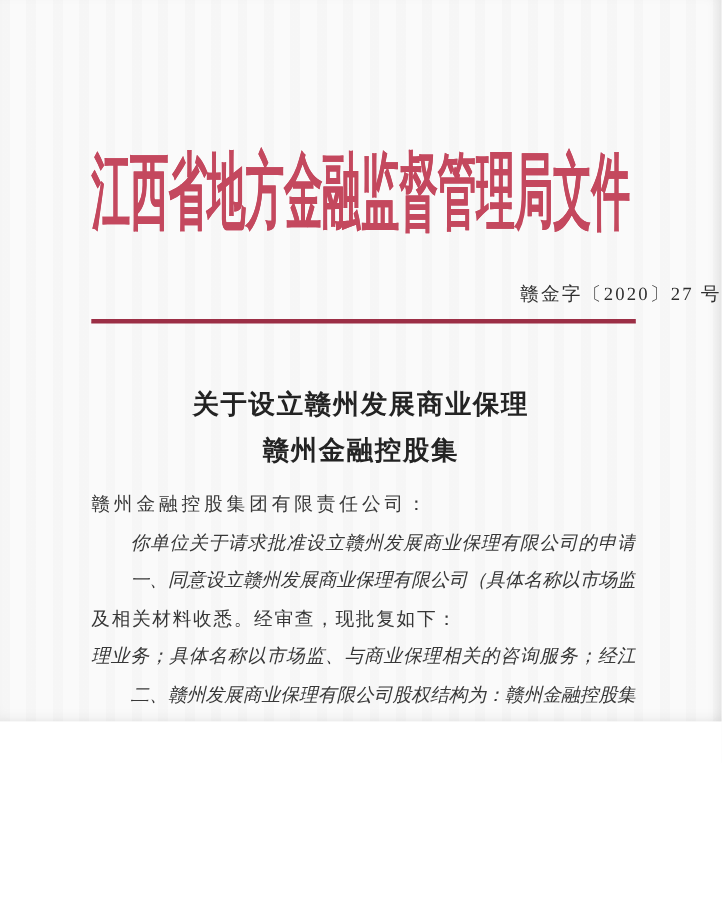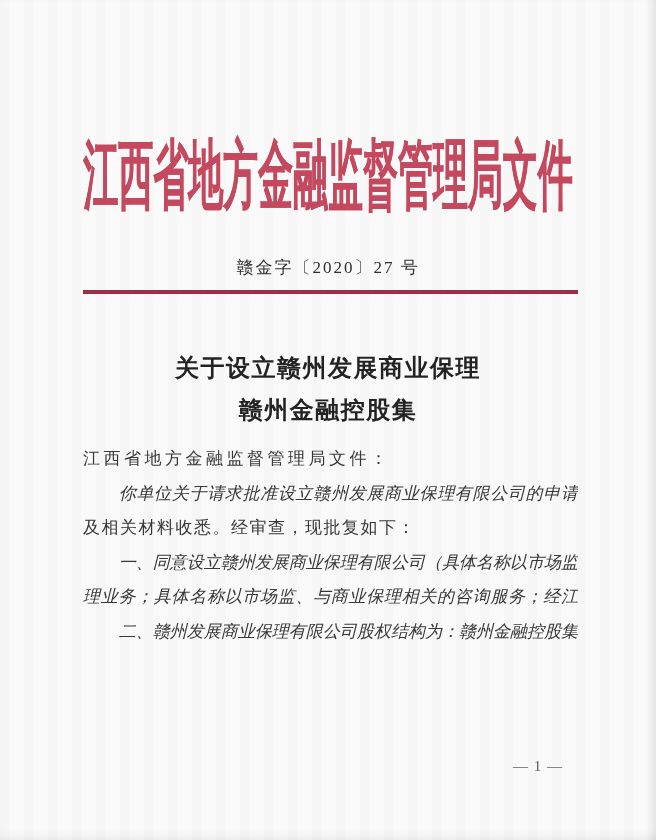--- a/index.html
+++ b/index.html
@@ -4,21 +4,21 @@
 <style>
   html, body {
     margin: 0;
     padding: 0;
     background: #ffffff;
     font-family: "Liberation Serif", "DejaVu Serif", serif;
   }
   .page {
     position: relative;
     width: 656px;
-    height: 840px;
+    height: 656px;
     background: var(--page-bg, #fafafa);
     background-image: repeating-linear-gradient(
       90deg,
       rgba(0,0,0,0.015) 0px, rgba(0,0,0,0.015) 9px,
       rgba(0,0,0,0) 9px, rgba(0,0,0,0) 24px
     );
     box-shadow:
       inset -9px 0 12px -7px rgba(0,0,0,0.10),
       inset 0 -9px 12px -7px rgba(0,0,0,0.07);
     overflow: hidden;
@@ -41,21 +41,21 @@
     transform-origin: center;
     text-shadow: 0.5px 0 0 var(--header-red, #c4485e);
   }
 
   
   .doc-number {
     position: absolute;
     top: 256px;
     left: 0;
     width: 100%;
-    text-align: center;
+    text-align: right;
     font-size: 17px;
     letter-spacing: 2px;
     color: #2f2f2f;
   }
 
   
   .red-line {
     position: absolute;
     top: 290px;
     left: 83px;
@@ -126,23 +126,23 @@
   <div class="doc-number">赣金字〔2020〕27 号</div>
 
   <div class="red-line"></div>
 
   <div class="doc-title">
     <div>关于设立赣州发展商业保理</div>
     <div>赣州金融控股集</div>
   </div>
 
   <div class="doc-body">
-    <div class="ln salutation">江西省地方金融监督管理局文件：</div>
+    <div class="ln salutation">赣州金融控股集团有限责任公司：</div>
     <div class="ln fill indent">你单位关于请求批准设立赣州发展商业保理有限公司的申请</div>
+    <div class="ln fill indent">一、同意设立赣州发展商业保理有限公司（具体名称以市场监</div>
     <div class="ln end">及相关材料收悉。经审查，现批复如下：</div>
-    <div class="ln fill indent">一、同意设立赣州发展商业保理有限公司（具体名称以市场监</div>
     <div class="ln fill">理业务；具体名称以市场监、与商业保理相关的咨询服务；经江</div>
     <div class="ln fill indent">二、赣州发展商业保理有限公司股权结构为：赣州金融控股集</div>
   </div>
 
   <div class="page-num">— 1 —</div>
 
 </div>
 
 </body></html>

